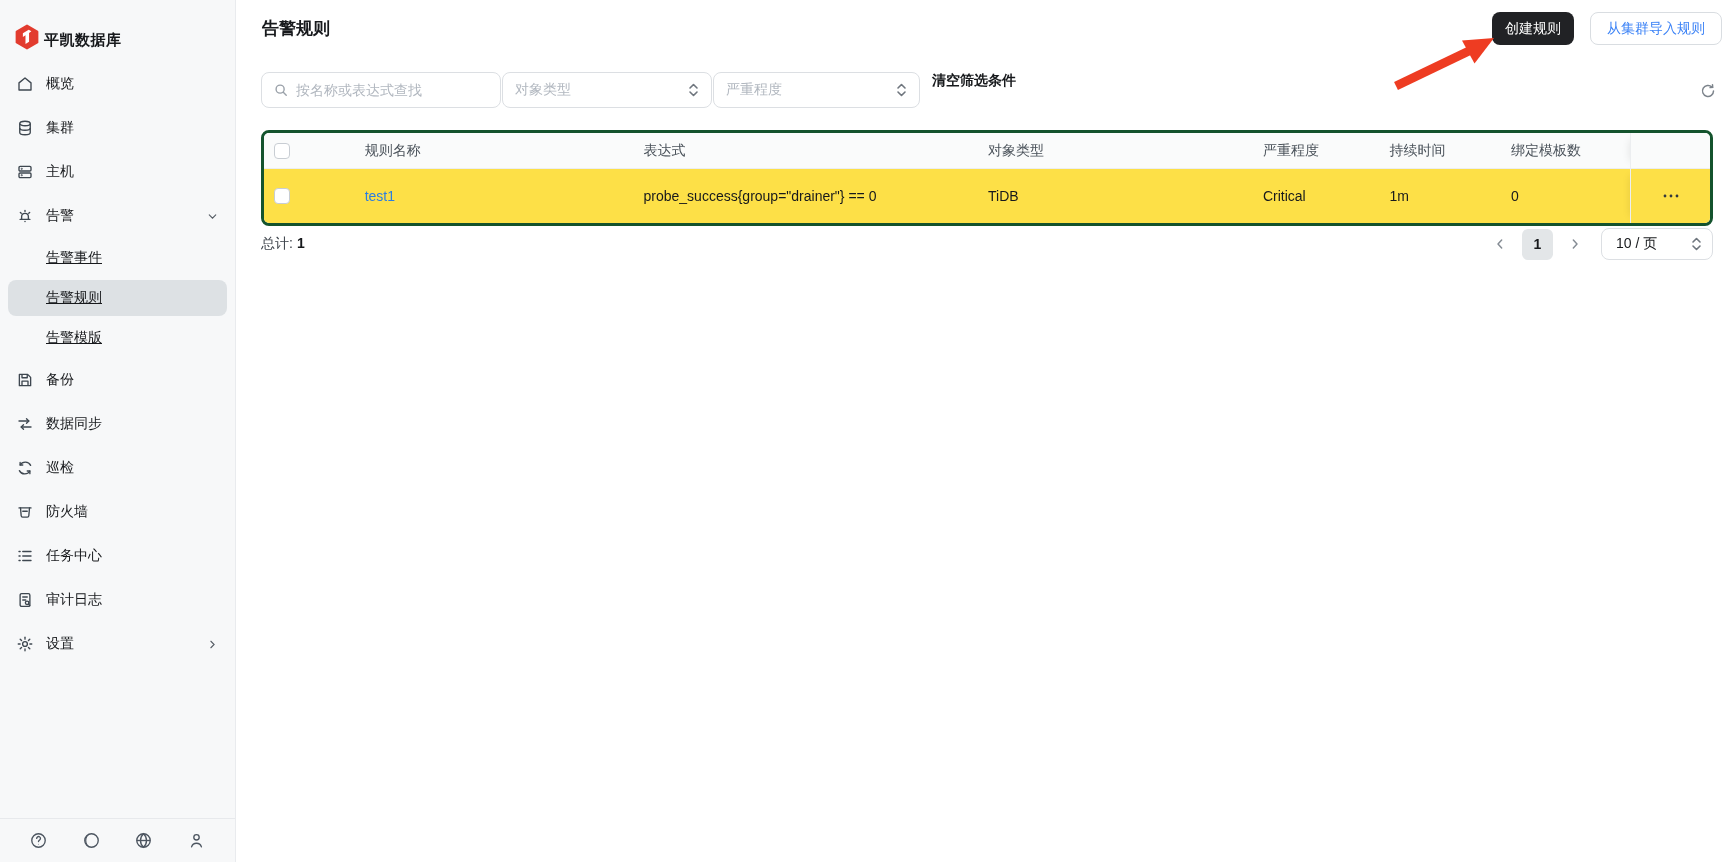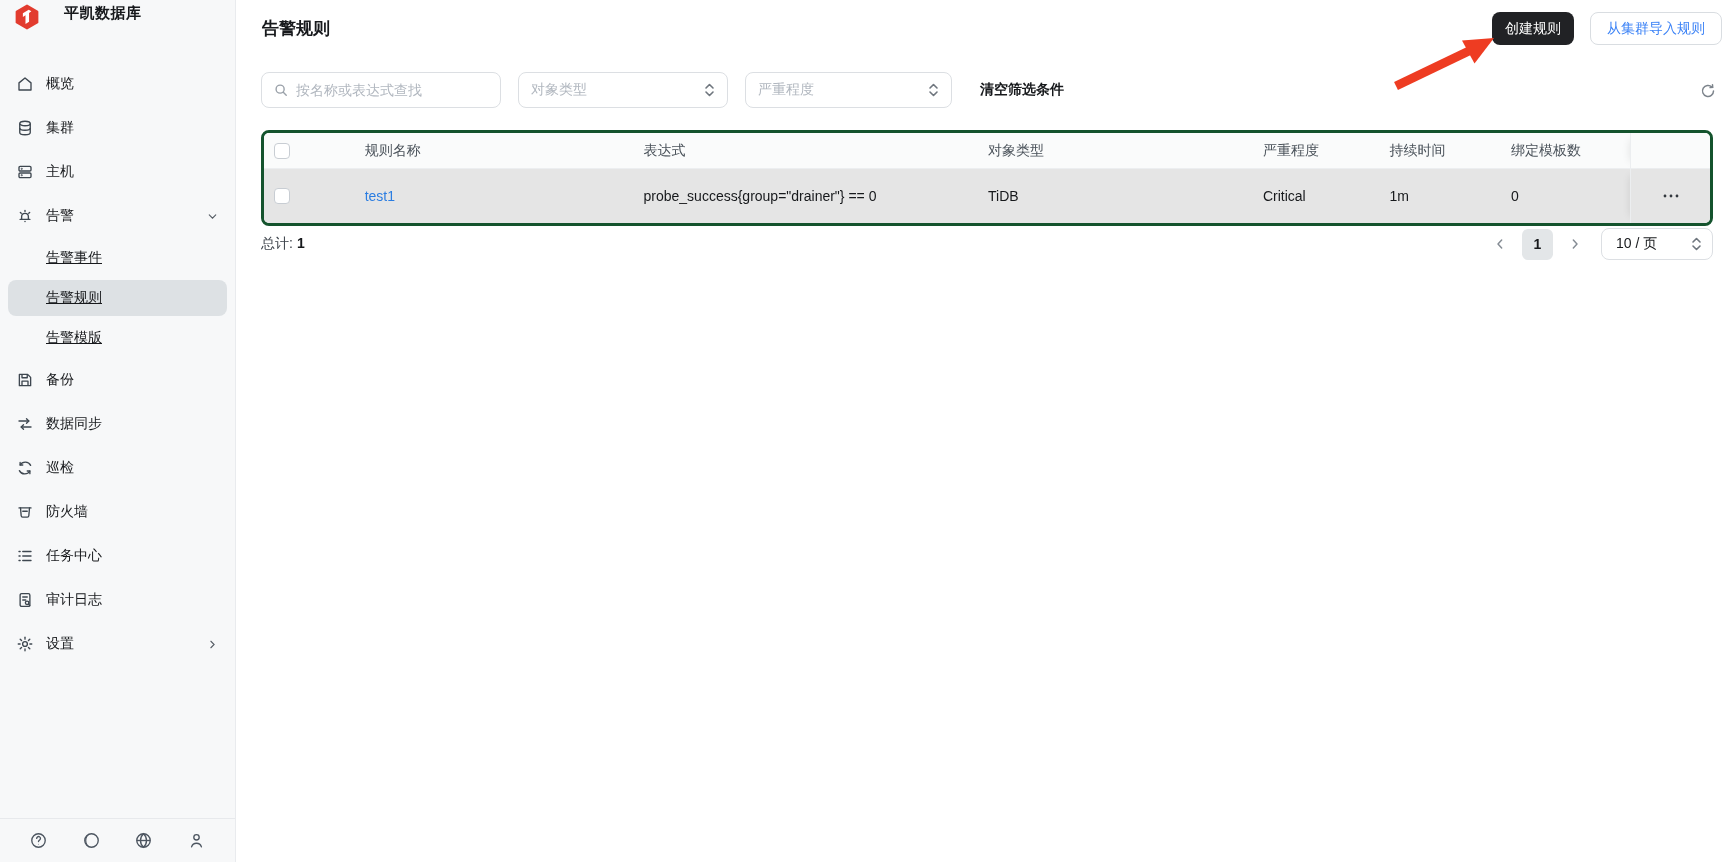--- a/index.html
+++ b/index.html
@@ -2,21 +2,21 @@
 <html><head>
 <meta charset="utf-8">
 <style>
   * { margin:0; padding:0; box-sizing:border-box; }
   html,body { width:1729px; height:862px; overflow:hidden; background:#fff;
     font-family:"Liberation Sans","DejaVu Sans",sans-serif; color:#17191c; font-size:14px; }
 
   
   .sidebar { position:absolute; left:0; top:0; width:236px; height:862px;
     background:#f7f8f9; border-right:1px solid #e9ebee; }
-  .logo-row { display:flex; align-items:flex-start; gap:24px; padding:4px 0 0 14px; height:50px; }
+  .logo-row { display:flex; align-items:flex-end; gap:4px; padding:4px 0 0 14px; height:50px; }
   .logo-mark { width:26px; height:26px; flex:0 0 auto; }
   .logo-text { font-size:15px; font-weight:700; letter-spacing:.5px; }
   .nav { padding-top:12px; }
   .nav-item { display:flex; align-items:center; height:44px; padding:0 16px; cursor:pointer; }
   .nav-icon { width:18px; height:18px; margin-right:12px; color:#3e4750; display:flex; }
   .nav-icon svg { width:18px; height:18px; }
   .nav-label { font-size:14px; color:#17191c; }
   .nav-chevron { margin-left:auto; color:#555c64; display:flex; }
   .nav-sub { display:flex; align-items:center; height:40px; padding-left:46px; cursor:pointer;text-decoration:underline; }
   .nav-sub.active { background:#dde1e4; border-radius:8px; margin:2px 8px; height:36px; padding-left:38px; }
@@ -28,21 +28,21 @@
   
   .main { position:absolute; left:236px; top:0; right:0; bottom:0; background:#fff; }
   .page-title { position:absolute; left:26px; top:17px; font-size:17px; font-weight:700; }
   .header-buttons { position:absolute; top:12px; right:7px; display:flex; gap:16px; }
   .btn { height:33px; border-radius:8px; font-size:14px; display:flex; align-items:center; cursor:pointer; }
   .btn-dark { background:#212225; color:#fff; padding:0 13px; }
   .btn-light { background:#fff; color:#3b82f6; padding:0 16px; border:1px solid #d9dde1; }
   .annot-arrow { position:absolute; left:1155px; top:26px; pointer-events:none; }
 
   
-  .filter-bar { position:absolute; left:25px; top:72px; height:36px; display:flex; align-items:center; gap:17px; }
+  .filter-bar { position:absolute; left:25px; top:72px; height:36px; display:flex; gap:1px; }
   .search-box { width:240px; height:36px; border:1px solid #dcdfe3; border-radius:8px;
     display:flex; align-items:center; padding:0 10px 0 12px; gap:8px; background:#fff; }
   .search-box svg { width:14px; height:14px; color:#9aa1a9; flex:0 0 auto; }
   .search-box input { border:none; outline:none; flex:1; font-size:14px; color:#17191c;
     font-family:inherit; background:transparent; }
   .search-box input::placeholder { color:#b1b7bf; }
   .select { height:36px; border:1px solid #dcdfe3; border-radius:8px; background:#fff;
     display:flex; align-items:center; padding:0 12px; cursor:pointer; }
   .select .ph { color:#b1b7bf; }
   .select .updown { margin-left:auto; color:#6f767e; display:flex; }
@@ -50,21 +50,21 @@
   .sel-severity { width:207px; }
   .clear-link { margin-left:11px; font-weight:700; color:#17191c; cursor:pointer; }
   .refresh-btn { position:absolute; right:13px; top:83px; width:16px; height:16px; color:#7d848c; cursor:pointer; }
   .refresh-btn svg { width:16px; height:16px; }
 
   
   .table { position:absolute; left:25px; top:130px; width:1452px; border:3px solid #14532d;
     border-radius:8px; overflow:hidden; background:#fff; }
   .t-head { display:flex; height:36px; background:#fafbfb; border-bottom:1px solid #eceef0;
     align-items:center; color:#4a525a; }
-  .t-row { display:flex; height:54px; align-items:center; background:#e5e5e5; }
+  .t-row { display:flex; height:54px; align-items:center; background:#fde047; }
   .t-cell { padding-left:16px; white-space:nowrap; overflow:hidden; }
   .c-check { width:85px; padding-left:10px; display:flex; align-items:center; }
   .c-name { width:280px; }
   .c-expr { width:346px; }
   .c-object { width:276px; }
   .c-sev { width:127px; }
   .c-dur { width:122px; }
   .c-tpl { width:136px; }
   .c-action { width:80px; padding:0; align-self:stretch; display:flex; align-items:center;
     justify-content:center; border-left:1px solid #eceef0; box-shadow:-7px 0 8px -7px rgba(0,0,0,.10); }

